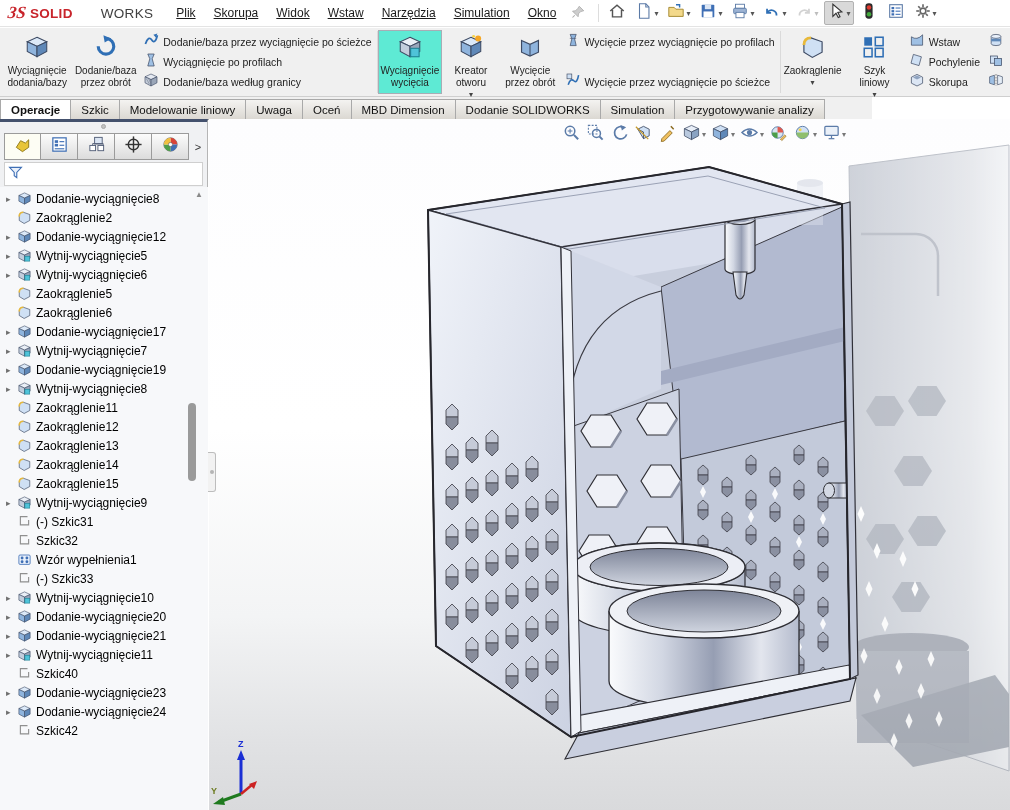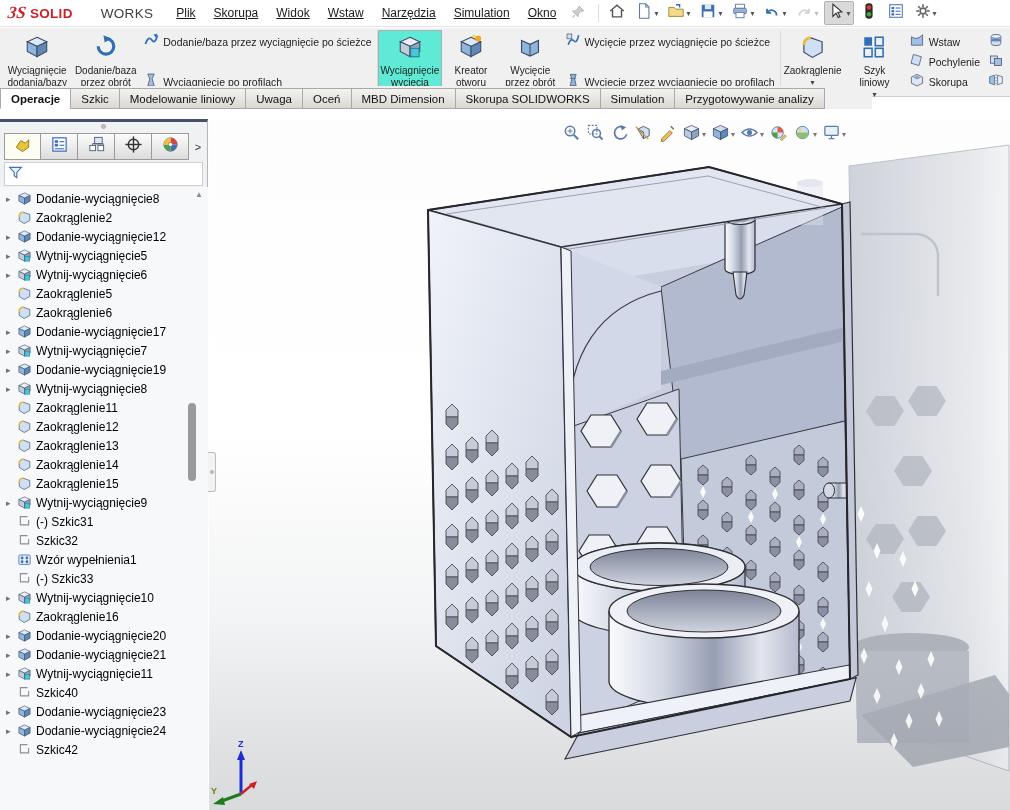--- a/index.html
+++ b/index.html
@@ -27,21 +27,21 @@
   .rsep{width:1px;background:#dadada;margin:2px 1px;}
   .bigbtn{display:flex;flex-direction:column;align-items:center;justify-content:flex-start;
           padding:3px 3px 1px;margin:1px 0;min-width:58px;max-width:80px;border:1px solid transparent;}
   .bigbtn .blabel{font-size:10px;line-height:1.18;text-align:center;color:#222;margin-top:1px;}
   .bigbtn.selected{background:#5eead4;border-color:#a8adb5;}
   .bigbtn .bcaret{font-size:8px;color:#444;margin-top:1px;}
   .smallcol{display:flex;flex-direction:column;justify-content:space-between;padding:3px 4px;}
   .smallitem{display:flex;align-items:center;height:20px;}
   .smallitem .slabel{font-size:10.5px;margin-left:4px;white-space:nowrap;color:#222;}
   
-  #tabrow{position:absolute;left:0;top:86px;width:872px;height:23px;background:#f0f0f0;display:flex;align-items:flex-end;text-align:right;}
+  #tabrow{position:absolute;left:0;top:97px;width:872px;height:23px;background:#f0f0f0;display:flex;align-items:flex-end;text-align:right;}
   .ctab{height:21px;line-height:20px;padding:0 10px;font-size:11.5px;color:#111;
         background:linear-gradient(#f4f3f1,#dbd8d2);border:1px solid #a9a9a9;border-right-width:0;}
   .ctab:last-child{border-right-width:1px;}
   .ctab.active{background:#fff;font-weight:700;border-bottom-color:#fff;}
   
   #leftpanel{position:absolute;left:0;top:119px;width:208px;height:691px;background:#f0f1f3;
              border-top:3px solid #44516d;border-right:1px solid #b5b5b5;}
   #panelgrip{height:8px;display:flex;align-items:center;justify-content:center;}
   #panelgrip .dot{width:5px;height:5px;border-radius:50%;background:#c2c2c2;border:1px solid #a9a9a9;}
   #paneltabs{display:flex;align-items:flex-end;height:30px;padding-left:4px;}
@@ -216,20 +216,30 @@
                 <polygon points="18,2 13,3.5 16,7" fill="#2f6fb5"></polygon>
               </svg></span>
             <span class="slabel">Dodanie/baza przez wyciągnięcie po ścieżce</span>
           </div>
           <div class="smallitem">
             <span><svg width="16" height="16" viewBox="0 0 20 20">
                 <path d="M6,2.5 h8 l-2.5,6 2.5,9 h-8 l2.5,-9z" fill="#9fc0e4" stroke="#3d4a63" stroke-width="0.9"></path>
               </svg></span>
             <span class="slabel">Wyciągnięcie po profilach</span>
           </div>
+          <div class="smallitem">
+            <span><svg width="16" height="16" viewBox="0 0 20 20">
+                <polygon points="10,2.5 17.5,6 10,9.5 2.5,6" fill="#e4e9f1" stroke="#3d4a63" stroke-width="0.8"></polygon>
+                <polygon points="2.5,6 10,9.5 10,17.5 2.5,13.5" fill="#c3cbd8" stroke="#3d4a63" stroke-width="0.8"></polygon>
+                <polygon points="10,9.5 17.5,6 17.5,13.5 10,17.5" fill="#9aa6b8" stroke="#3d4a63" stroke-width="0.8"></polygon>
+                <line x1="4" y1="8" x2="8" y2="15" stroke="#6b7688" stroke-width="0.7"></line>
+                <line x1="6.5" y1="7" x2="9.5" y2="14" stroke="#6b7688" stroke-width="0.7"></line>
+              </svg></span>
+            <span class="slabel">Dodanie/baza według granicy</span>
+          </div>
         </div>
       </div>
       <div class="rsep"></div>
       <div class="rgroup">
         <div class="bigbtn selected">
           <span><svg width="26" height="26" viewBox="0 0 20 20">
               <polygon points="10,2.5 17.5,6 10,9.5 2.5,6" fill="#eaeff6" stroke="#3d4a63" stroke-width="0.8"></polygon>
               <polygon points="2.5,6 10,9.5 10,17.5 2.5,13.5" fill="#c2cddc" stroke="#3d4a63" stroke-width="0.8"></polygon>
               <polygon points="10,9.5 17.5,6 17.5,13.5 10,17.5" fill="#97a5ba" stroke="#3d4a63" stroke-width="0.8"></polygon>
               <rect x="10.5" y="11" width="6.5" height="6.5" fill="#4fc3d9" stroke="#1b7f92" stroke-width="0.8"></rect>
@@ -250,31 +260,31 @@
         <div class="bigbtn">
           <span><svg width="26" height="26" viewBox="0 0 20 20">
               <path d="M3.5,5 l6.5,3 6.5,-3 v9 l-6.5,3 -6.5,-3z" fill="#8fb4dd" stroke="#3d4a63" stroke-width="0.9"></path>
               <path d="M10,8 v9" stroke="#3d4a63" stroke-width="0.8"></path>
             </svg></span>
           <span class="blabel">Wycięcie przez obrót</span>
         </div>
         <div class="smallcol">
           <div class="smallitem">
             <span><svg width="16" height="16" viewBox="0 0 20 20">
+                <path d="M6.5,3 h7.5 l-2,5.5 2,8.5 h-7.5 l2,-8.5z" fill="#8fb4dd" stroke="#3d4a63" stroke-width="0.9"></path>
+                <line x1="6" y1="8" x2="14" y2="8" stroke="#3d4a63" stroke-width="0.7"></line>
+              </svg></span>
+            <span class="slabel">Wycięcie przez wyciągnięcie po profilach</span>
+          </div>
+          <div class="smallitem">
+            <span><svg width="16" height="16" viewBox="0 0 20 20">
                 <path d="M4,16 q3,-9 7,-5 t6,-7" fill="none" stroke="#2f6fb5" stroke-width="2"></path>
                 <rect x="2.5" y="2.5" width="6" height="6" fill="#cfe0f4" stroke="#3d4a63" stroke-width="0.8"></rect>
               </svg></span>
             <span class="slabel">Wycięcie przez wyciągnięcie po ścieżce</span>
-          </div>
-          <div class="smallitem">
-            <span><svg width="16" height="16" viewBox="0 0 20 20">
-                <path d="M6.5,3 h7.5 l-2,5.5 2,8.5 h-7.5 l2,-8.5z" fill="#8fb4dd" stroke="#3d4a63" stroke-width="0.9"></path>
-                <line x1="6" y1="8" x2="14" y2="8" stroke="#3d4a63" stroke-width="0.7"></line>
-              </svg></span>
-            <span class="slabel">Wycięcie przez wyciągnięcie po profilach</span>
           </div>
         </div>
       </div>
       <div class="rsep"></div>
       <div class="rgroup">
         <div class="bigbtn">
           <span><svg width="26" height="26" viewBox="0 0 20 20">
               <path d="M3,8.5 q0,-5.5 5.5,-5.5 l8.5,3 v8 l-7.5,4 -6.5,-4z" fill="#cfe0f4" stroke="#3d4a63" stroke-width="0.9"></path>
               <path d="M3,8.5 q0,-5.5 5.5,-5.5" fill="none" stroke="#e8b93a" stroke-width="2.2"></path>
             </svg></span>
@@ -337,21 +347,21 @@
       </div>
     </div>
 
   <div id="tabrow">
       <div class="ctab active">Operacje</div>
       <div class="ctab">Szkic</div>
       <div class="ctab">Modelowanie liniowy</div>
       <div class="ctab">Uwaga</div>
       <div class="ctab">Oceń</div>
       <div class="ctab">MBD Dimension</div>
-      <div class="ctab">Skorupa SOLIDWORKS</div>
+      <div class="ctab">Dodanie SOLIDWORKS</div>
       <div class="ctab">Simulation</div>
       <div class="ctab">Przygotowywanie analizy</div>
     </div>
 
   <div id="leftpanel">
     <div id="panelgrip">
         <span class="dot"></span>
       </div>
     <div id="paneltabs">
         <div class="ptab active">
@@ -632,30 +642,20 @@
           <span class="arrow">▸</span>
           <span class="ticon">
             <svg width="15" height="15" viewBox="0 0 20 20">
               <polygon points="10,2.5 17.5,6 10,9.5 2.5,6" fill="#eaeff6" stroke="#3d4a63" stroke-width="0.8"></polygon>
               <polygon points="2.5,6 10,9.5 10,17.5 2.5,13.5" fill="#c2cddc" stroke="#3d4a63" stroke-width="0.8"></polygon>
               <polygon points="10,9.5 17.5,6 17.5,13.5 10,17.5" fill="#97a5ba" stroke="#3d4a63" stroke-width="0.8"></polygon>
               <rect x="10.5" y="11" width="6.5" height="6.5" fill="#4fc3d9" stroke="#1b7f92" stroke-width="0.8"></rect>
             </svg>
           </span>
           <span class="tlabel">Wytnij-wyciągnięcie10</span>
-        </div>
-        <div class="trow">
-          <span class="arrow"></span>
-          <span class="ticon">
-            <svg width="15" height="15" viewBox="0 0 20 20">
-              <path d="M3,8.5 q0,-5.5 5.5,-5.5 l8.5,3 v8 l-7.5,4 -6.5,-4z" fill="#cfe0f4" stroke="#3d4a63" stroke-width="0.9"></path>
-              <path d="M3,8.5 q0,-5.5 5.5,-5.5" fill="none" stroke="#e8b93a" stroke-width="2.2"></path>
-            </svg>
-          </span>
-          <span class="tlabel">Zaokrąglenie16</span>
         </div>
         <div class="trow">
           <span class="arrow">▸</span>
           <span class="ticon">
             <svg width="15" height="15" viewBox="0 0 20 20">
               <polygon points="10,2.5 17.5,6 10,9.5 2.5,6" fill="#dce9f8" stroke="#3d4a63" stroke-width="0.8"></polygon>
               <polygon points="2.5,6 10,9.5 10,17.5 2.5,13.5" fill="#8fb4dd" stroke="#3d4a63" stroke-width="0.8"></polygon>
               <polygon points="10,9.5 17.5,6 17.5,13.5 10,17.5" fill="#5f88b8" stroke="#3d4a63" stroke-width="0.8"></polygon>
             </svg>
           </span>

